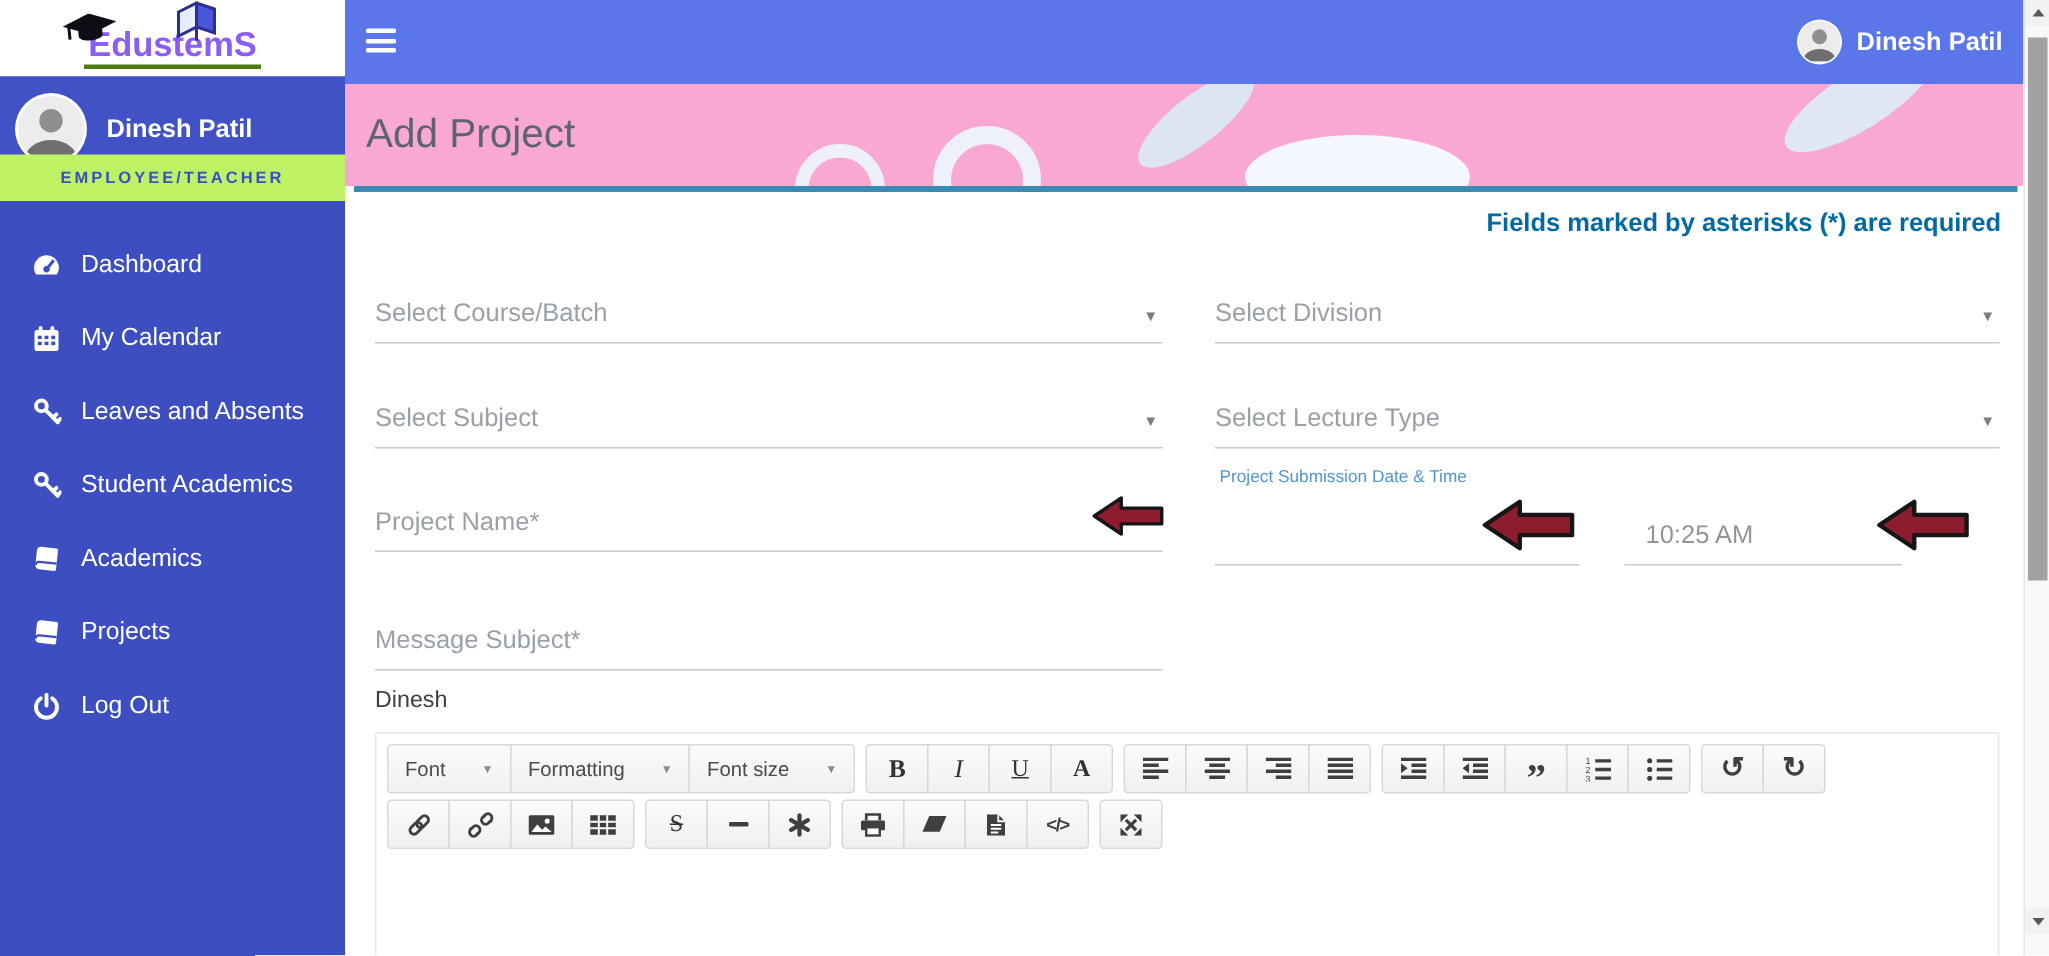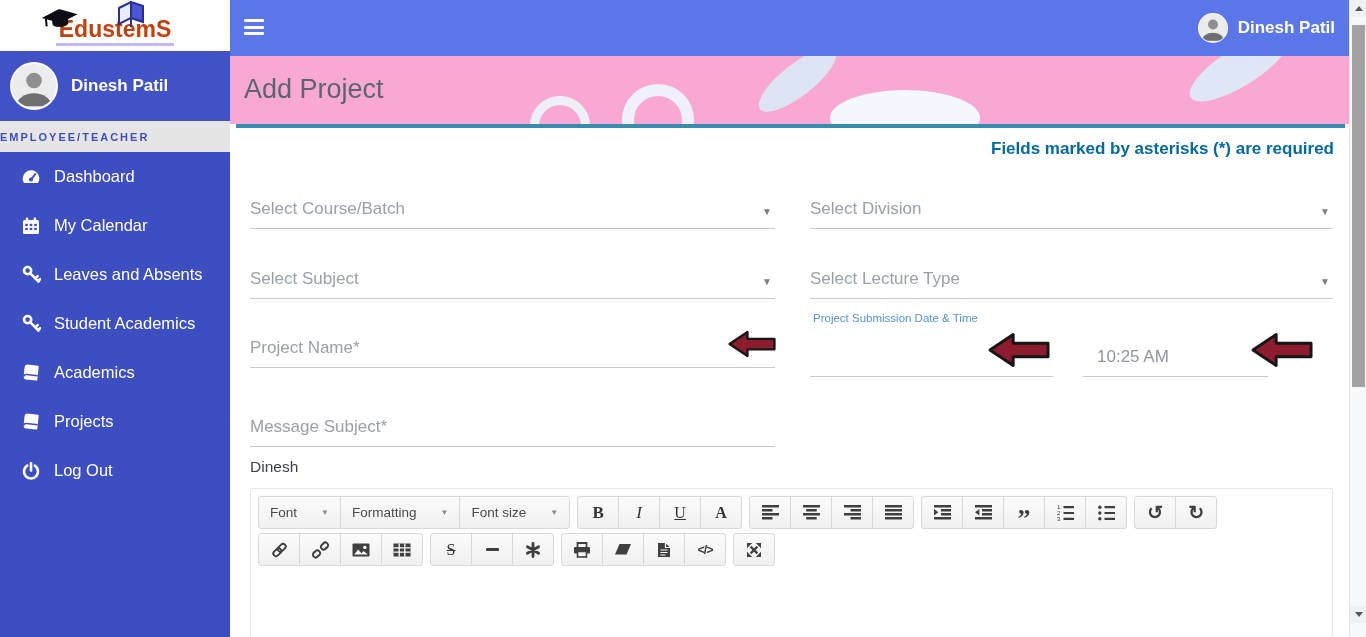--- a/index.html
+++ b/index.html
@@ -4,28 +4,28 @@
 <style>
   *{box-sizing:border-box;margin:0;padding:0}
   html,body{width:1366px;height:637px;overflow:hidden}
   body{font-family:"Liberation Sans",sans-serif;background:#fff}
   .app{position:relative;width:1366px;height:637px;background:#fff;overflow:hidden}
 
   
   .sidebar{position:absolute;left:0;top:0;width:230px;height:637px;background:#3d4ec0}
   .logo-area{position:absolute;left:0;top:0;width:230px;height:51px;background:#fff}
   .logo{position:relative;width:100%;height:100%;display:flex;align-items:flex-end;justify-content:center;padding-bottom:5px;cursor:pointer}
-  .logo-text{font-size:23px;font-weight:bold;color:#c2410c;line-height:1;border-bottom:3px solid #c4b5fd;padding:0 3px 2px}
+  .logo-text{font-size:23px;font-weight:bold;color:#8b5cf6;line-height:1;border-bottom:3px solid #4d7c0f;padding:0 3px 2px}
   .logo-cap{position:absolute;left:42px;top:9px;transform:rotate(-6deg)}
   .logo-book{position:absolute;left:116px;top:1px}
   .user-panel{position:absolute;left:0;top:51px;width:230px;height:70px;background:#4152c6;display:flex;align-items:center;padding-left:10px;gap:13px}
   .avatar{border-radius:50%;overflow:hidden;border:2px solid rgba(255,255,255,.95);background:#e9e9e9;flex:none}
   .avatar svg{display:block}
   .user-name{color:#fff;font-weight:bold;font-size:17px}
-  .role-strip{position:absolute;left:0;top:121px;width:230px;height:31px;background:#e5e5e5;display:flex;align-items:center;justify-content:flex-start}
+  .role-strip{position:absolute;left:0;top:103px;width:230px;height:31px;background:#bef264;display:flex;align-items:center;justify-content:center}
   .role-strip span{color:#3d4ec0;font-size:11px;font-weight:bold;letter-spacing:2px}
   .menu{position:absolute;left:0;top:152px;width:230px}
   .mi{height:49px;display:flex;align-items:center;padding-left:20px;gap:12px;color:#fff;font-size:16.5px;cursor:pointer}
   .mi-icon{width:22px;display:flex;justify-content:center;flex:none}
   .mi .chev{margin-left:auto;margin-right:16px;display:flex}
 
   
   .topbar{position:absolute;left:230px;top:0;width:1119px;height:56px;background:#5b76e8}
   .burger{position:absolute;left:14px;top:19px;width:20px;cursor:pointer}
   .burger div{height:3px;background:#fff;border-radius:1px;margin-bottom:3.5px}

